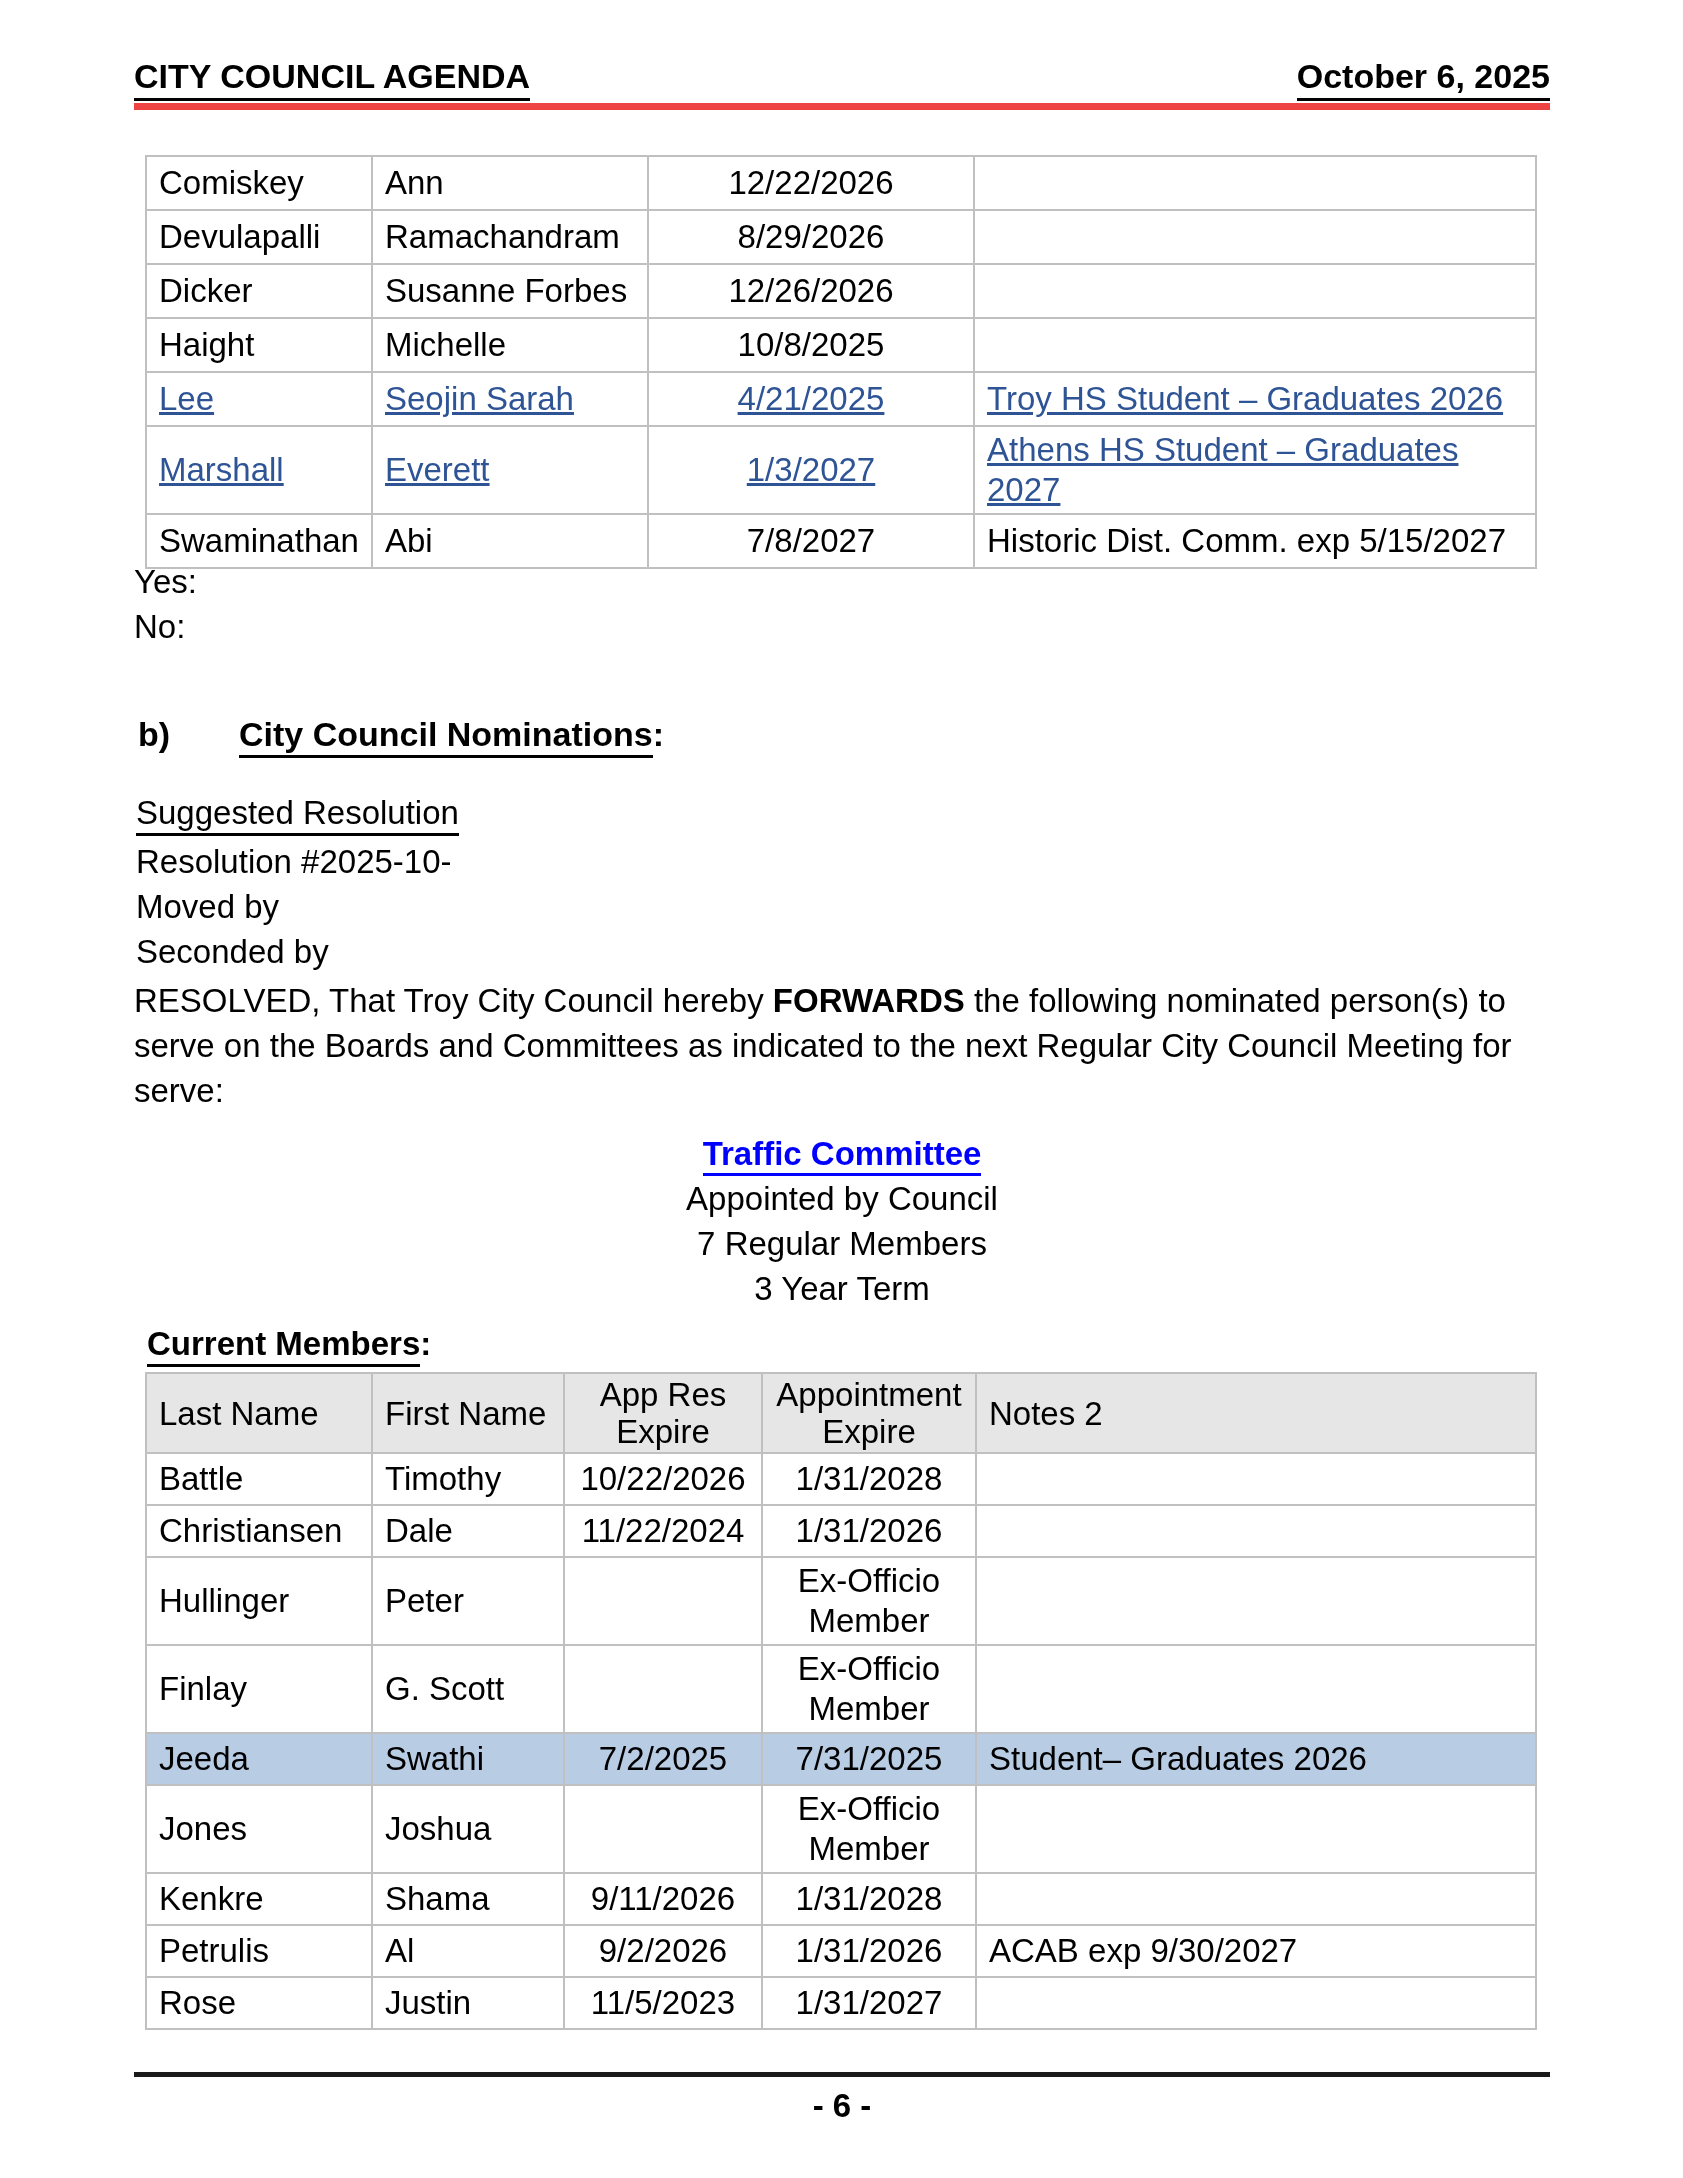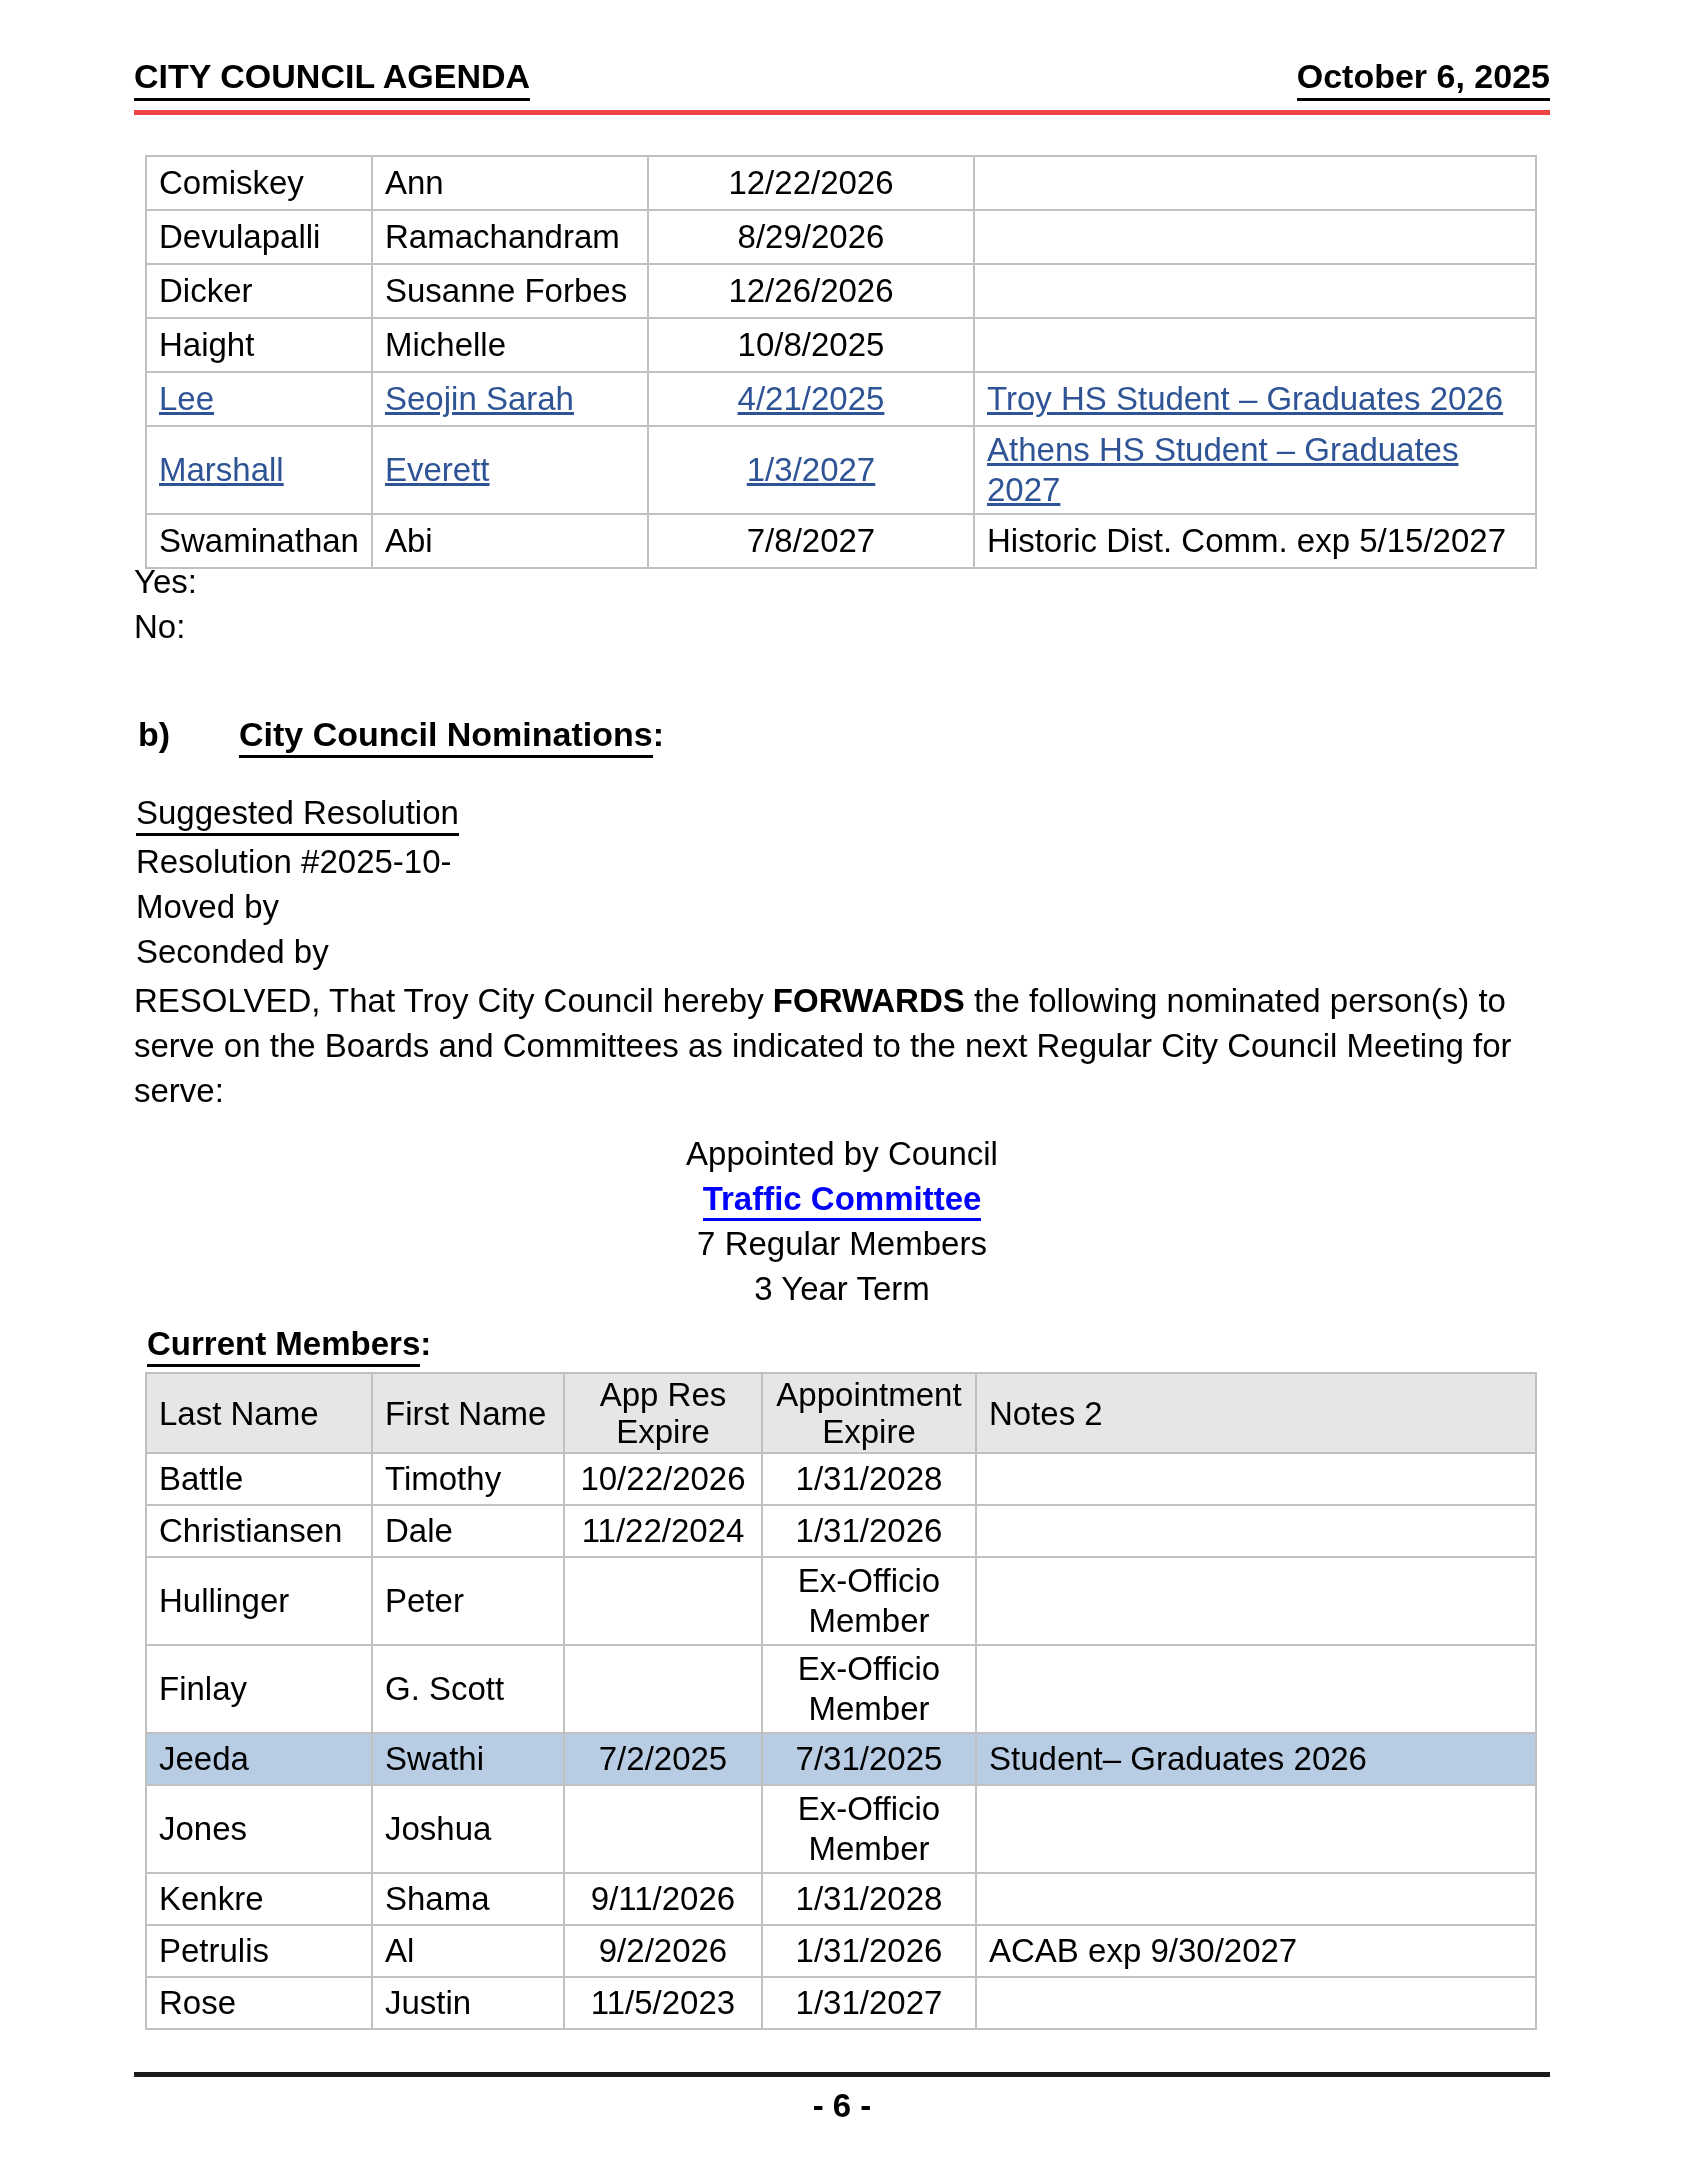--- a/index.html
+++ b/index.html
@@ -20,22 +20,22 @@
 
   
   .doc-header {
     position: absolute;
     left: 134px;
     top: 57px;
     width: 1416px;
     display: flex;
     justify-content: space-between;
     align-items: flex-end;
-    border-bottom: 5px solid #ef4444;
-    padding-bottom: 9px;
+    border-bottom: 7px solid #ef4444;
+    padding-bottom: 2px;
   }
   .doc-header .h-text {
     font-size: 34px;
     font-weight: bold;
     border-bottom: 3px solid #000;
     padding-bottom: 2px;
   }
 
   
   .tbl {
@@ -224,22 +224,22 @@
     <div>Seconded by</div>
   </div>
 
   <div class="resolved-para">
     <span>RESOLVED, That Troy City Council hereby </span><b>FORWARDS</b><span> the following nominated person(s) to</span><br>
     <span>serve on the Boards and Committees as indicated to the next Regular City Council Meeting for</span><br>
     <span>serve:</span>
   </div>
 
   <div class="committee-block">
+    <div><a class="committee-link">Traffic Committee</a></div>
     <div>Appointed by Council</div>
-    <div><a class="committee-link">Traffic Committee</a></div>
     <div>7 Regular Members</div>
     <div>3 Year Term</div>
   </div>
 
   <div class="current-members-heading">
     <span class="u">Current Members</span><span>:</span>
   </div>
 
   <table class="tbl tbl-members">
     <colgroup>

